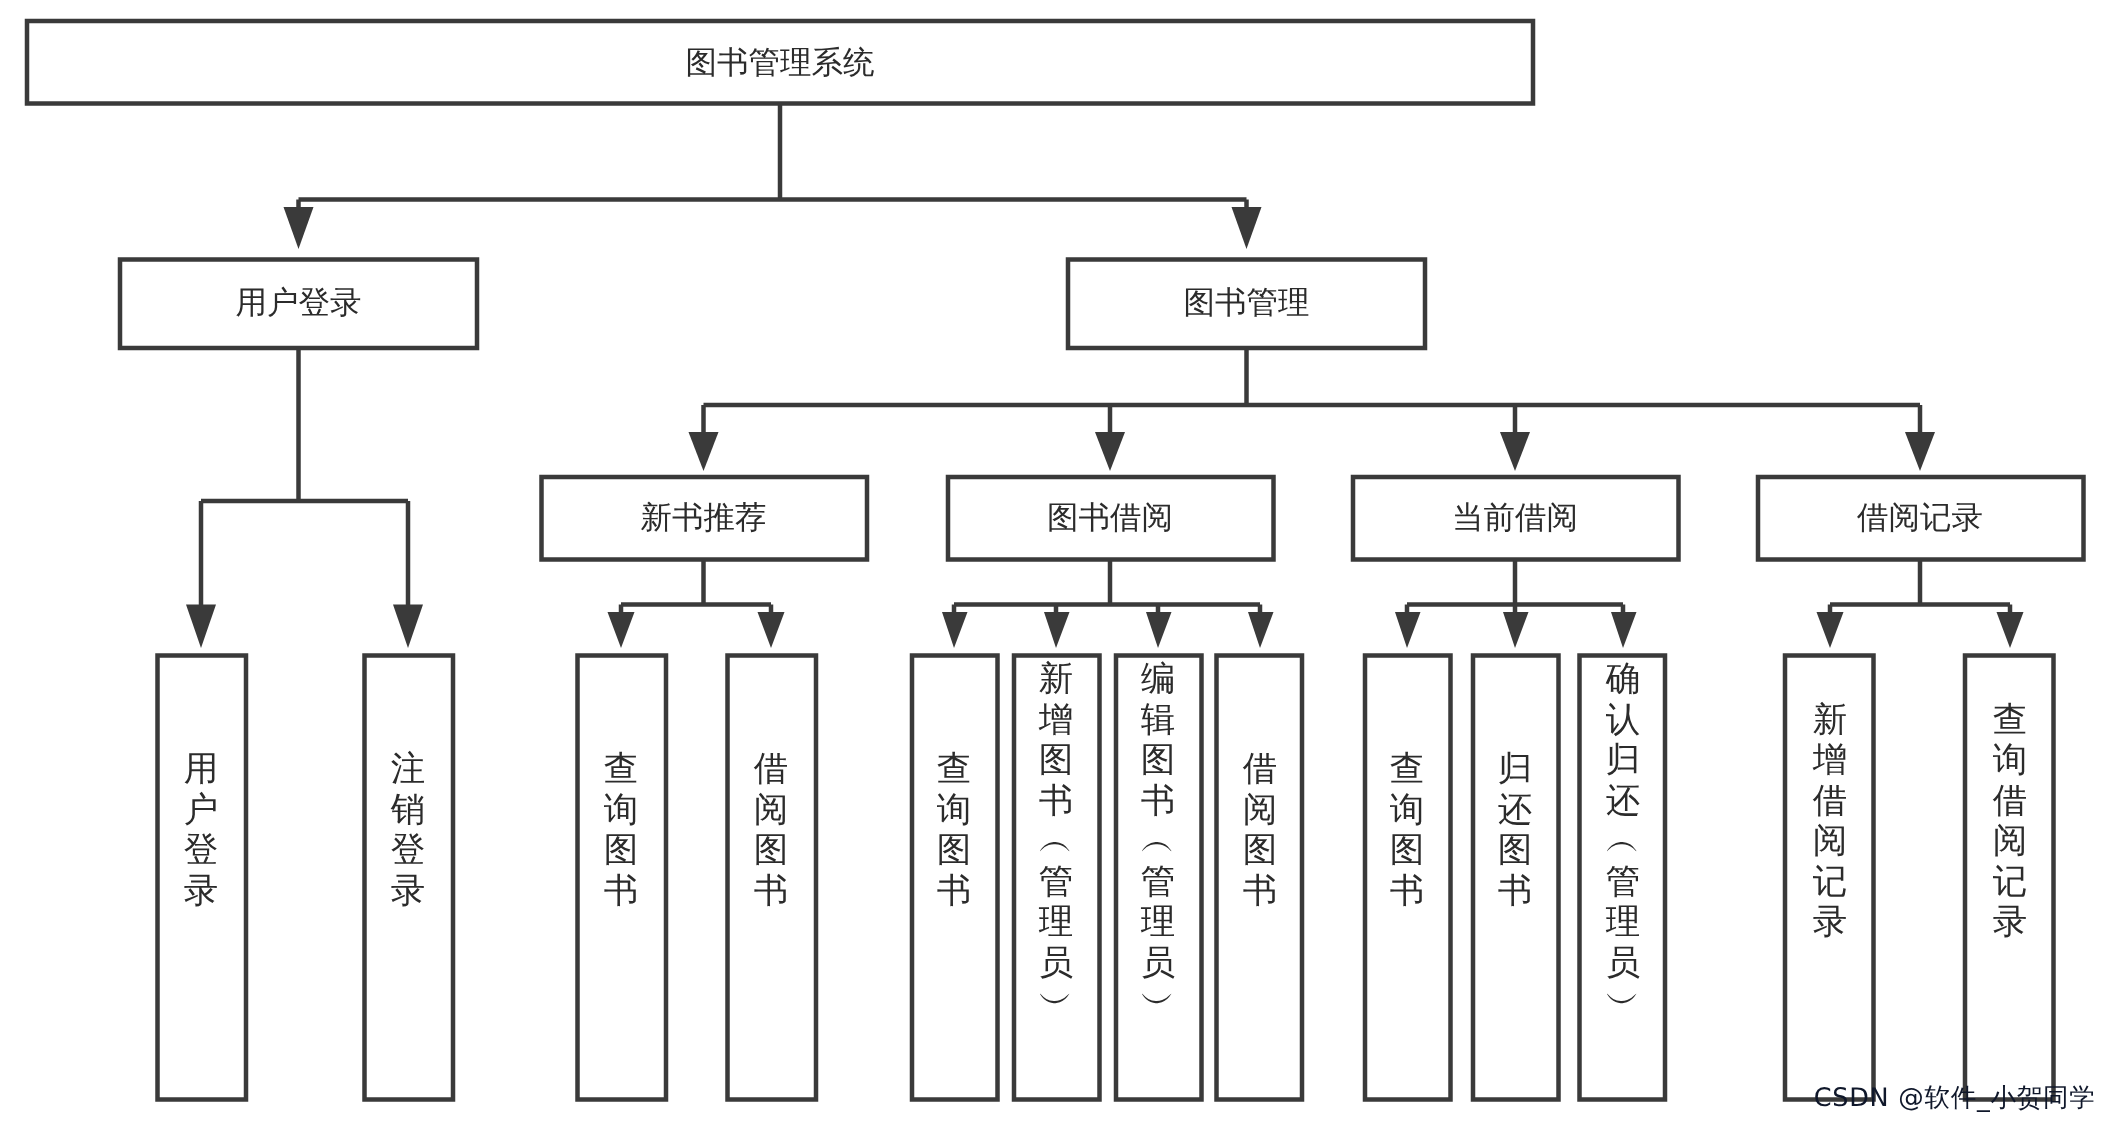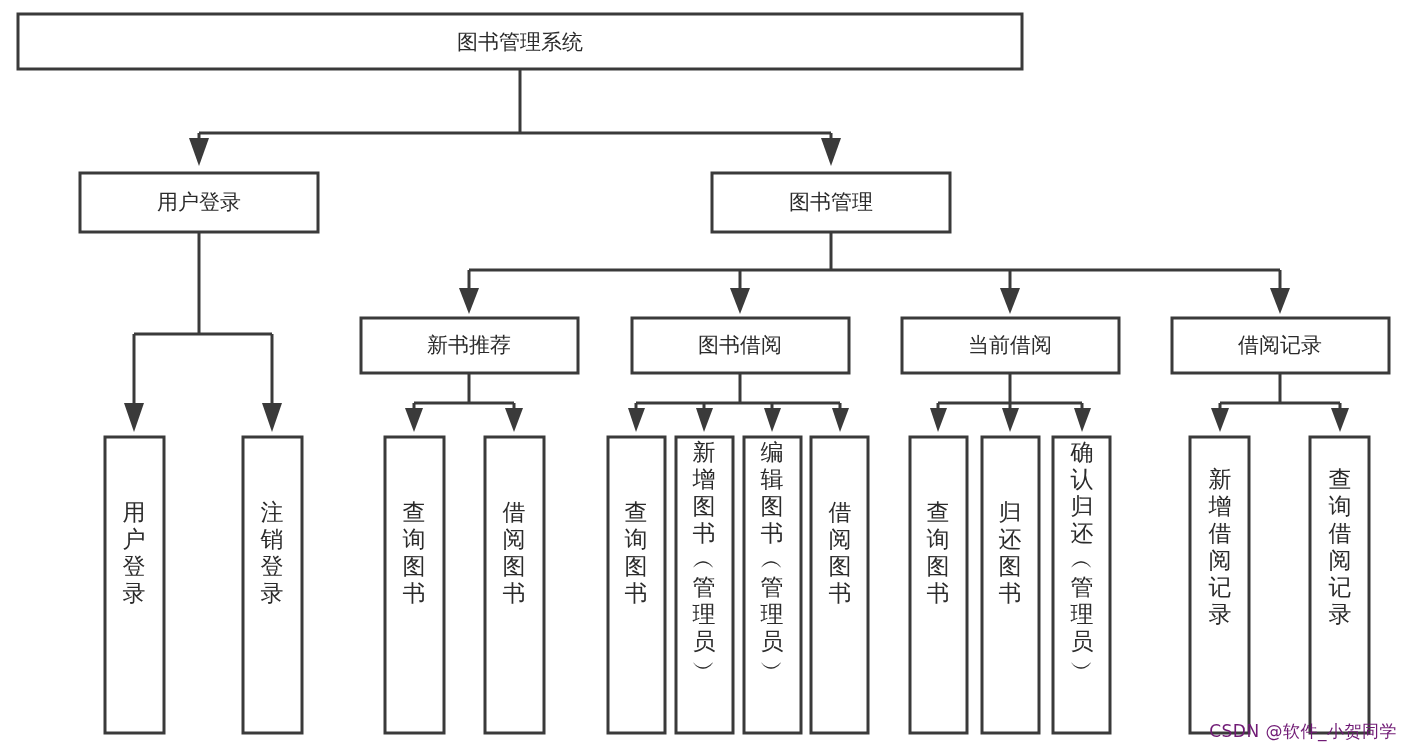--- a/index.html
+++ b/index.html
@@ -51,21 +51,21 @@
     stroke-linecap: butt;
   }
   .arrow-head {
     fill: #3a3a3a;
     stroke: none;
   }
   .watermark {
     position: absolute;
     right: 8px;
     bottom: 4px;
-    color: #701a75;
+    color: #0f172a;
     font-size: 17px;
     font-family: "DejaVu Sans", "Liberation Sans", sans-serif;
     white-space: nowrap;
     letter-spacing: 0.5px;
   }
 </style>
 </head>
 <body>
 
 <div id="diagram-root">

